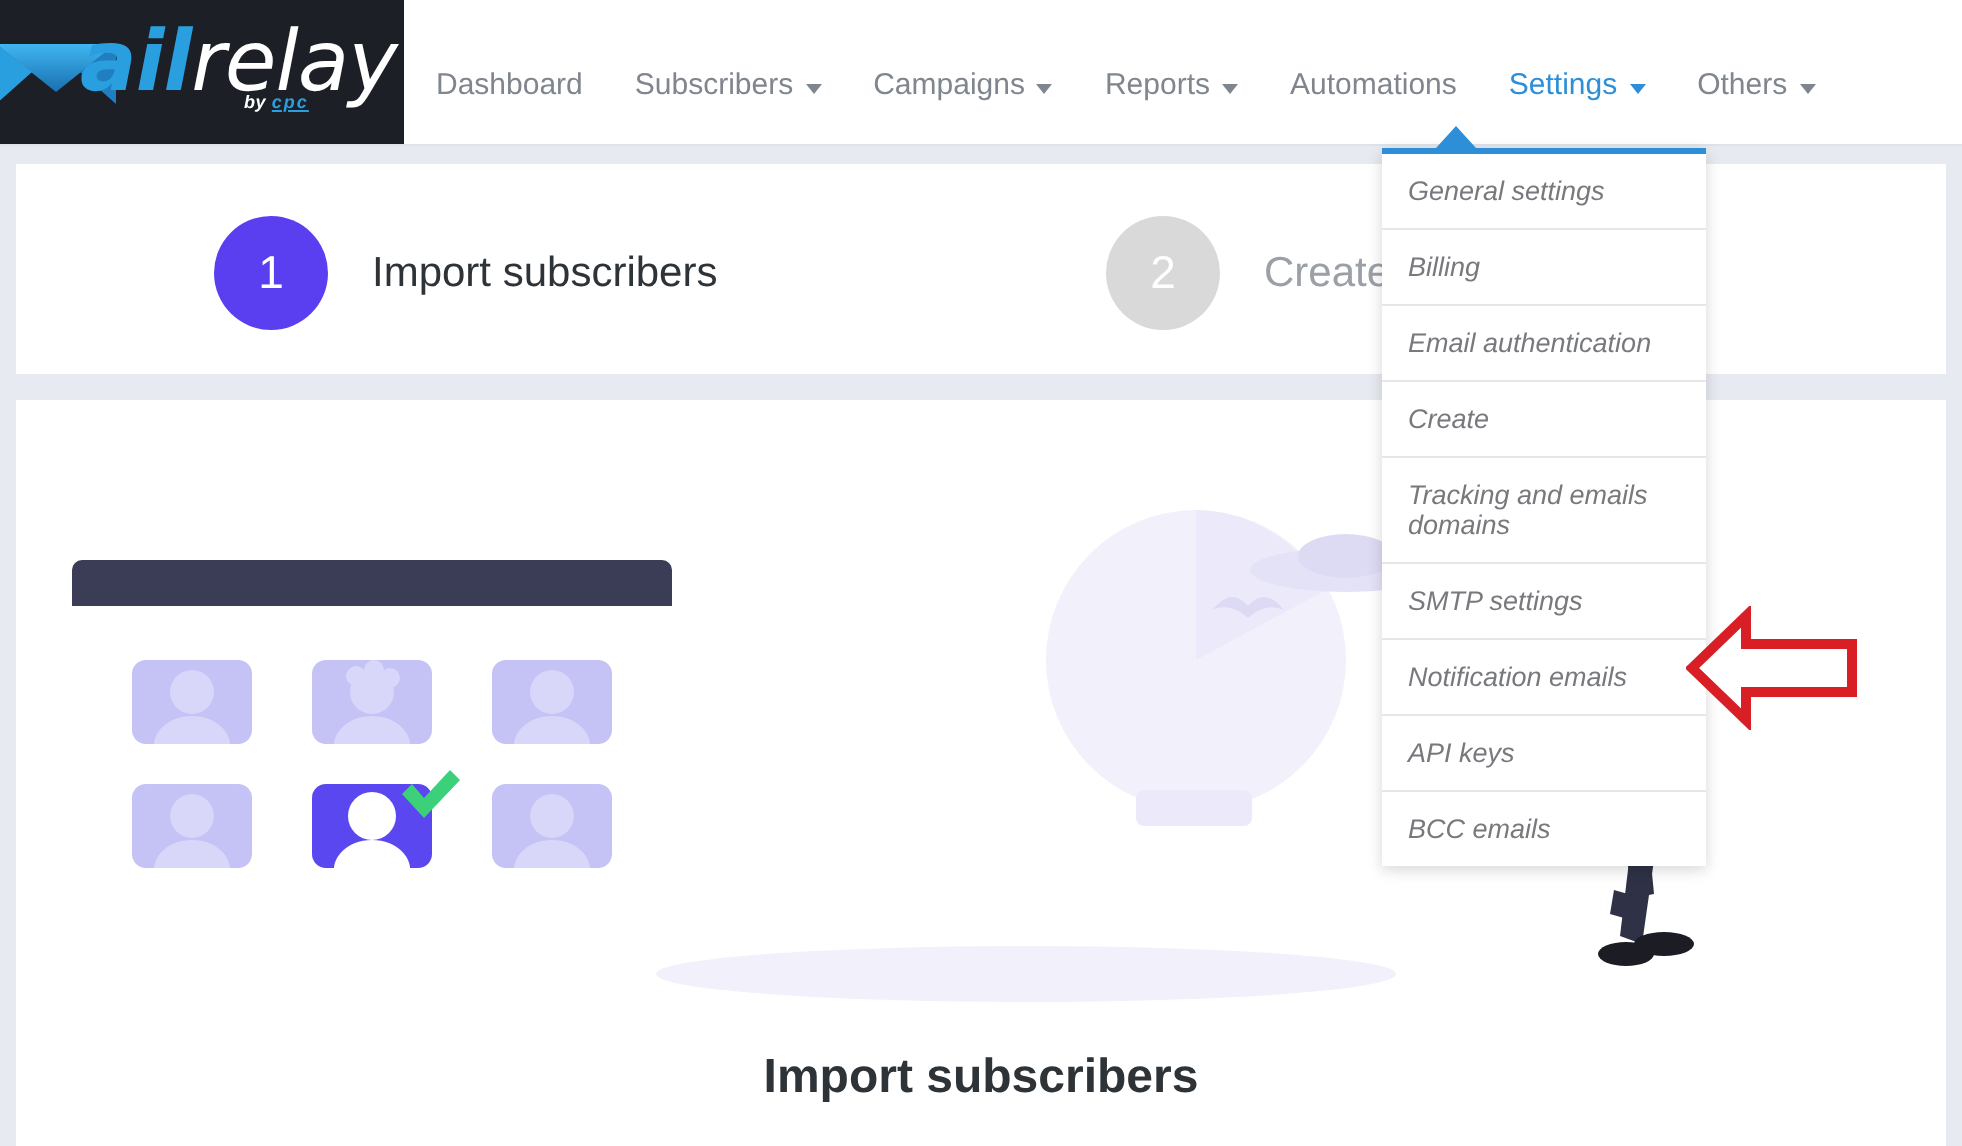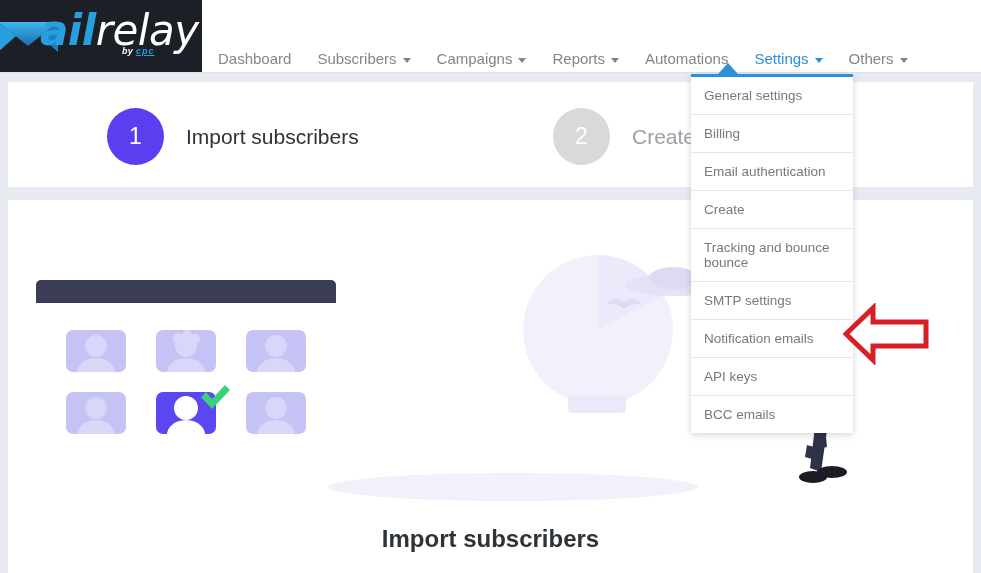--- a/index.html
+++ b/index.html
@@ -70,21 +70,21 @@
     font-style: italic;
     font-weight: bold;
     color: #ffffff;
     letter-spacing: 0.3px;
   }
   .logo-cpc { color: #2a9fe0; letter-spacing: 1px; text-decoration: underline; }
 
   #main-nav {
     position: absolute;
     left: 205px;
-    top: 16px;
+    top: 0;
     height: 84px;
     display: flex;
     align-items: center;
   }
   .nav-item {
     position: relative;
     height: 72px;
     display: flex;
     align-items: center;
     padding: 0 13px;
@@ -129,20 +129,21 @@
     z-index: 41;
   }
   .dd-item {
     font-size: 13.5px;
     color: #77797d;
     padding: 11px 13px 11px 13px;
     border-bottom: 1px solid #e6e6e6;
     line-height: 15px;
     cursor: pointer;
     background: #fff;
+    font-style: italic;
   }
   .dd-item:last-child { border-bottom: none; }
 
   
   #steps-card {
     position: absolute;
     left: 8px;
     top: 82px;
     width: 965px;
     height: 105px;
@@ -344,21 +345,21 @@
 
   <div id="import-title">Import subscribers</div>
 </div>
 
 <div id="dropdown-caret"></div>
 <div id="settings-dropdown">
   <div class="dd-item">General settings</div>
   <div class="dd-item">Billing</div>
   <div class="dd-item">Email authentication</div>
   <div class="dd-item">Create</div>
-  <div class="dd-item">Tracking and bounce bounce</div>
+  <div class="dd-item">Tracking and emails domains</div>
   <div class="dd-item">SMTP settings</div>
   <div class="dd-item">Notification emails</div>
   <div class="dd-item">API keys</div>
   <div class="dd-item">BCC emails</div>
 </div>
 
 <svg id="red-arrow" viewBox="0 0 86 62">
   <path d="M3 31 L30 5 L30 19 L83 19 L83 43 L30 43 L30 57 Z" fill="#ffffff" stroke="#d81f26" stroke-width="5" stroke-linejoin="miter"></path>
 </svg>
 

